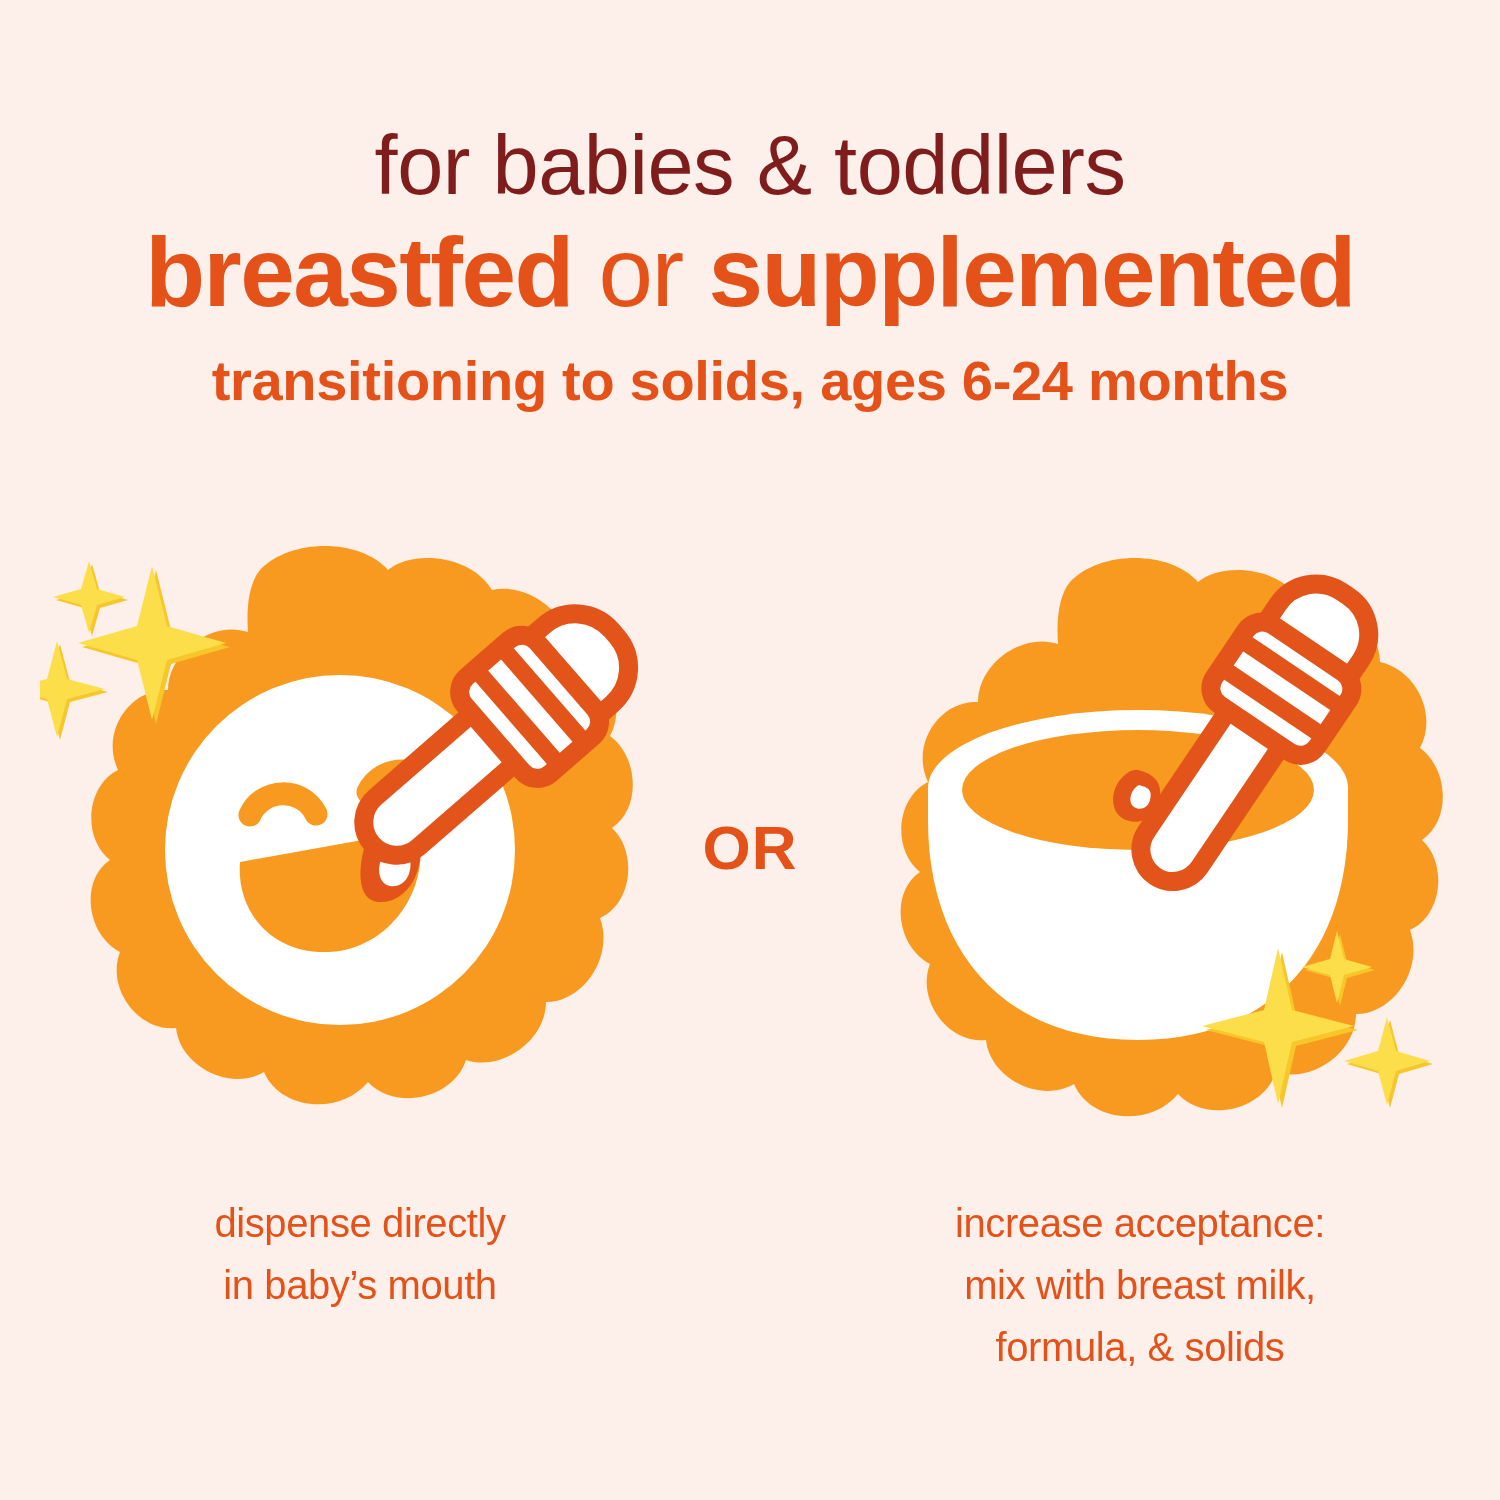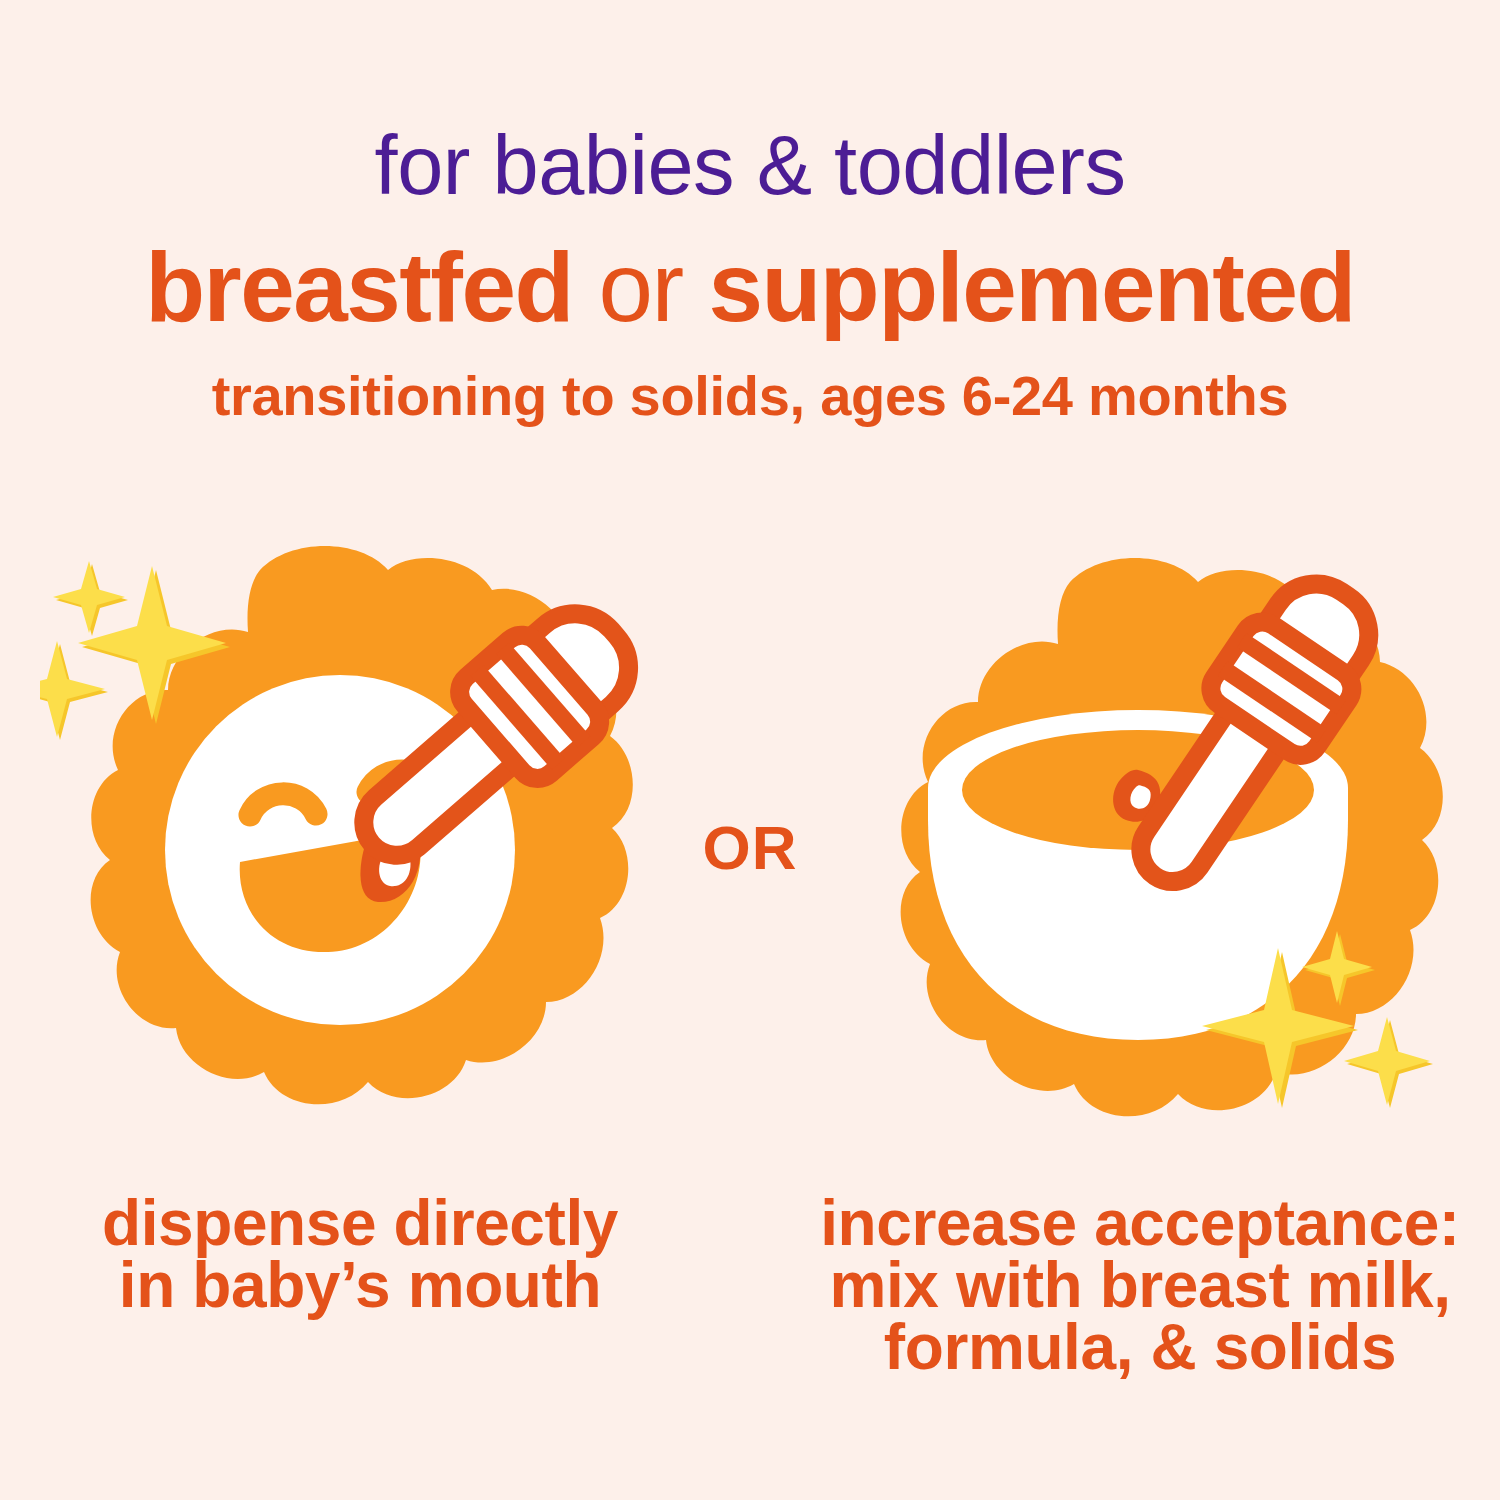--- a/index.html
+++ b/index.html
@@ -20,35 +20,35 @@
     position: absolute;
     top: 0;
     left: 0;
     width: 1500px;
     text-align: center;
     padding-top: 118px;
     box-sizing: border-box;
   }
 
   .hd-line1 {
-    color: #4c1d95;
+    color: #7f1d1d;
     font-size: 83px;
     line-height: 96px;
     font-weight: 400;
     letter-spacing: -0.5px;
     white-space: nowrap;
   }
 
   .hd-line2 {
     color: #E4521A;
     font-size: 98px;
     line-height: 112px;
     letter-spacing: -1.5px;
     white-space: nowrap;
-    margin-top: 17px;
+    margin-top: 2px;
   }
   .hd-line2 .bold { font-weight: 700; }
   .hd-line2 .reg  { font-weight: 400; }
 
   .hd-line3 {
     color: #E4521A;
     font-size: 56px;
     line-height: 70px;
     font-weight: 700;
     letter-spacing: -0.3px;
@@ -86,23 +86,23 @@
     color: #E4521A;
     font-size: 62px;
     font-weight: 700;
     letter-spacing: 1px;
   }
 
   
   .caption {
     position: absolute;
     color: #E4521A;
-    font-size: 64px;
+    font-size: 40px;
     line-height: 62px;
-    font-weight: 700;
+    font-weight: 400;
     letter-spacing: -0.4px;
     text-align: center;
     white-space: pre-line;
   }
   #caption-left  { left: 40px;  top: 1192px; width: 640px; }
   #caption-right { left: 820px; top: 1192px; width: 640px; text-align: center; }
 </style>
 </head>
 <body>
 

